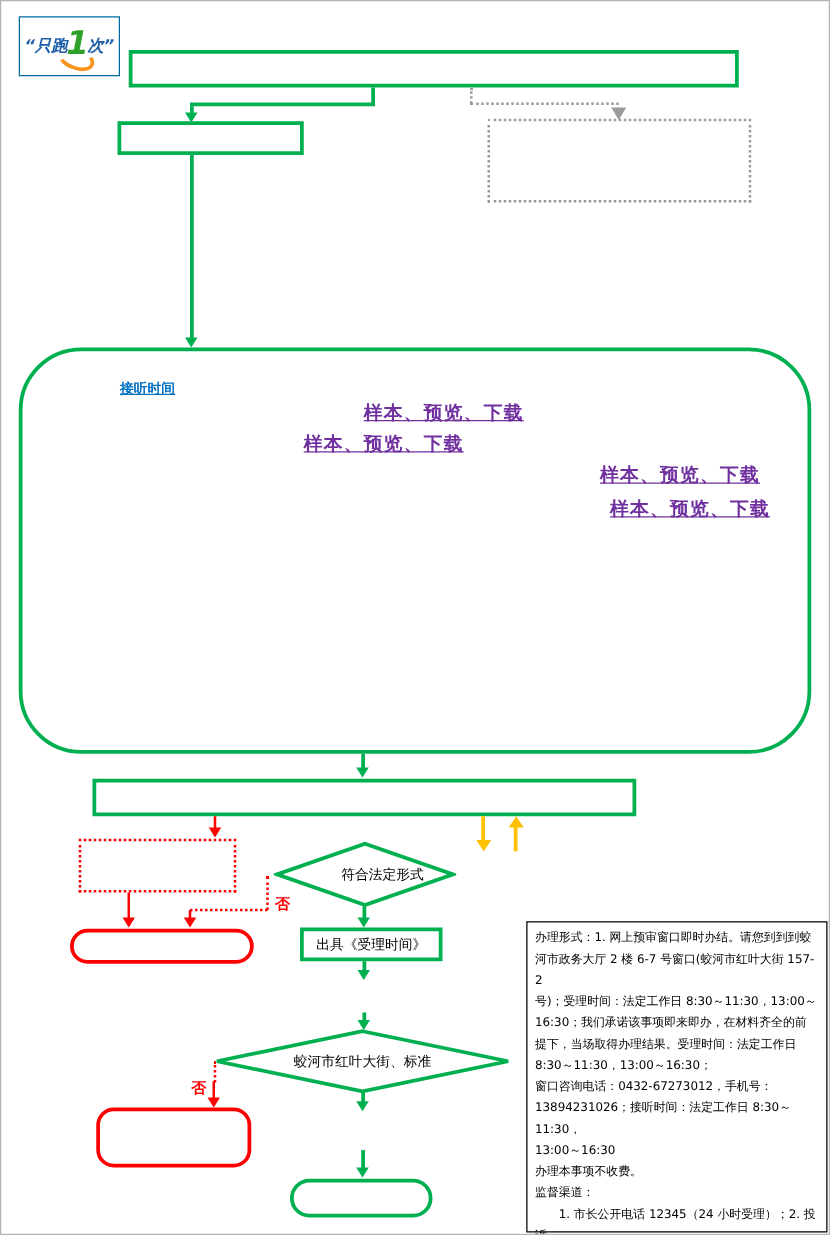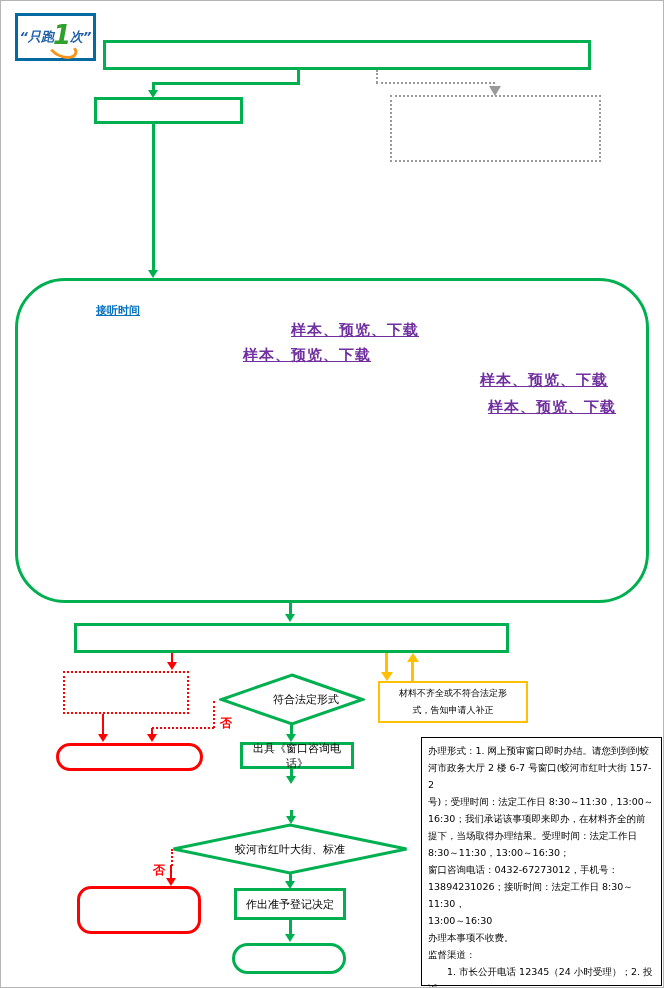--- a/index.html
+++ b/index.html
@@ -59,21 +59,21 @@
         display:flex;align-items:center;justify-content:center;text-align:center;
         font-size:9px;line-height:1.9;color:var(--text);white-space:pre-line;}
 
   
   .info{position:absolute;border:1px solid #000;background:#fff;color:var(--text);
         font-size:9.5px;line-height:17px;padding:4px 6px 0 6px;white-space:pre-line;
         font-family:"DejaVu Sans","Liberation Sans",sans-serif;}
 
   
   .logo{position:absolute;left:14px;top:12px;width:81px;height:48px;background:#fff;
-        border:3px solid #0369a1;display:flex;align-items:center;justify-content:center;}
+        border:1px solid #0369a1;display:flex;align-items:center;justify-content:center;}
   .logo .t{color:#1F5FA9;font-weight:bold;font-style:italic;font-size:13px;white-space:nowrap;}
   .logo .one{color:#2FA12B;font-weight:bold;font-style:italic;font-size:26px;line-height:1;
              margin:0 -1px;position:relative;top:-2px;}
   .logo .arc{position:absolute;left:30px;top:24px;width:30px;height:18px;
              border:3px solid transparent;border-bottom-color:#F7941D;border-right-color:#F7941D;
              border-radius:50%;transform:rotate(20deg);}
 </style>
 </head>
 <body>
 
@@ -134,21 +134,21 @@
   <div class="diamond" style="left:218px;top:672px;">
     <svg width="146" height="53">
         <polygon points="73,2 143.5,26.5 73,51 2.5,26.5" fill="#ffffff" stroke="#00B050" stroke-width="3"></polygon>
       </svg>
   </div>
   <div class="diamond-label" style="left:232px;top:672px;width:146px;height:53px;">符合法定形式</div>
 
   <div class="vline g" style="left:289px;top:724px;height:10px;"></div>
   <div class="head down hg" style="left:285px;top:733px;"></div>
 
-  <div class="gbox fill" style="left:239px;top:741px;width:114px;height:27px;">出具《窗口咨询电话》</div>
+  <div class="gbox fill" style="left:239px;top:741px;width:114px;height:27px;">出具《受理时间》</div>
 
   <div class="vline g" style="left:289px;top:768px;height:8px;"></div>
   <div class="head down hg" style="left:285px;top:775px;"></div>
 
 
   <div class="vline g" style="left:289px;top:809px;height:7px;"></div>
   <div class="head down hg" style="left:285px;top:815px;"></div>
 
   <div class="diamond" style="left:170px;top:822px;">
     <svg width="238" height="52">
@@ -160,34 +160,31 @@
   <div class="vdot dr" style="left:170px;top:848px;height:17px;"></div>
   <div class="vline r" style="left:169px;top:864px;width:2px;height:14px;"></div>
   <div class="head down hr" style="left:165px;top:877px;"></div>
   <div class="no-label" style="left:152px;top:861px;">否</div>
 
   <div class="rpill" style="left:76px;top:885px;width:124px;height:48px;"></div>
 
   <div class="vline g" style="left:288px;top:873px;height:8px;"></div>
   <div class="head down hg" style="left:284px;top:880px;"></div>
 
-  <div class="gbox fill" style="left:233px;top:887px;width:112px;height:32px;">作出准予登记决定</div>
 
   <div class="vline g" style="left:288px;top:919px;height:15px;"></div>
   <div class="head down hg" style="left:284px;top:933px;"></div>
 
   <div class="gpill" style="left:231px;top:942px;width:114px;height:31px;"></div>
 
   <div class="vline y" style="left:384px;top:652px;height:20px;"></div>
   <div class="head down hy" style="left:380px;top:671px;border-left-width:6px;border-right-width:6px;border-top-width:9px;"></div>
   <div class="head up hyu" style="left:406px;top:652px;border-left-width:6px;border-right-width:6px;border-bottom-width:9px;"></div>
   <div class="vline y" style="left:410px;top:660px;height:20px;"></div>
 
-  <div class="ybox" style="left:377px;top:680px;width:150px;height:42px;">材料不齐全或不符合法定形
-式，告知申请人补正</div>
 
   <div class="info" style="left:420px;top:736px;width:241px;height:249px;">办理形式：1. 网上预审窗口即时办结。请您到到到蛟
 河市政务大厅 2 楼 6-7 号窗口(蛟河市红叶大街 157-2
 号)；受理时间：法定工作日 8:30～11:30，13:00～
 16:30；我们承诺该事项即来即办，在材料齐全的前
 提下，当场取得办理结果。受理时间：法定工作日
 8:30～11:30，13:00～16:30；
 窗口咨询电话：0432-67273012，手机号：
 13894231026；接听时间：法定工作日 8:30～11:30，
 13:00～16:30

